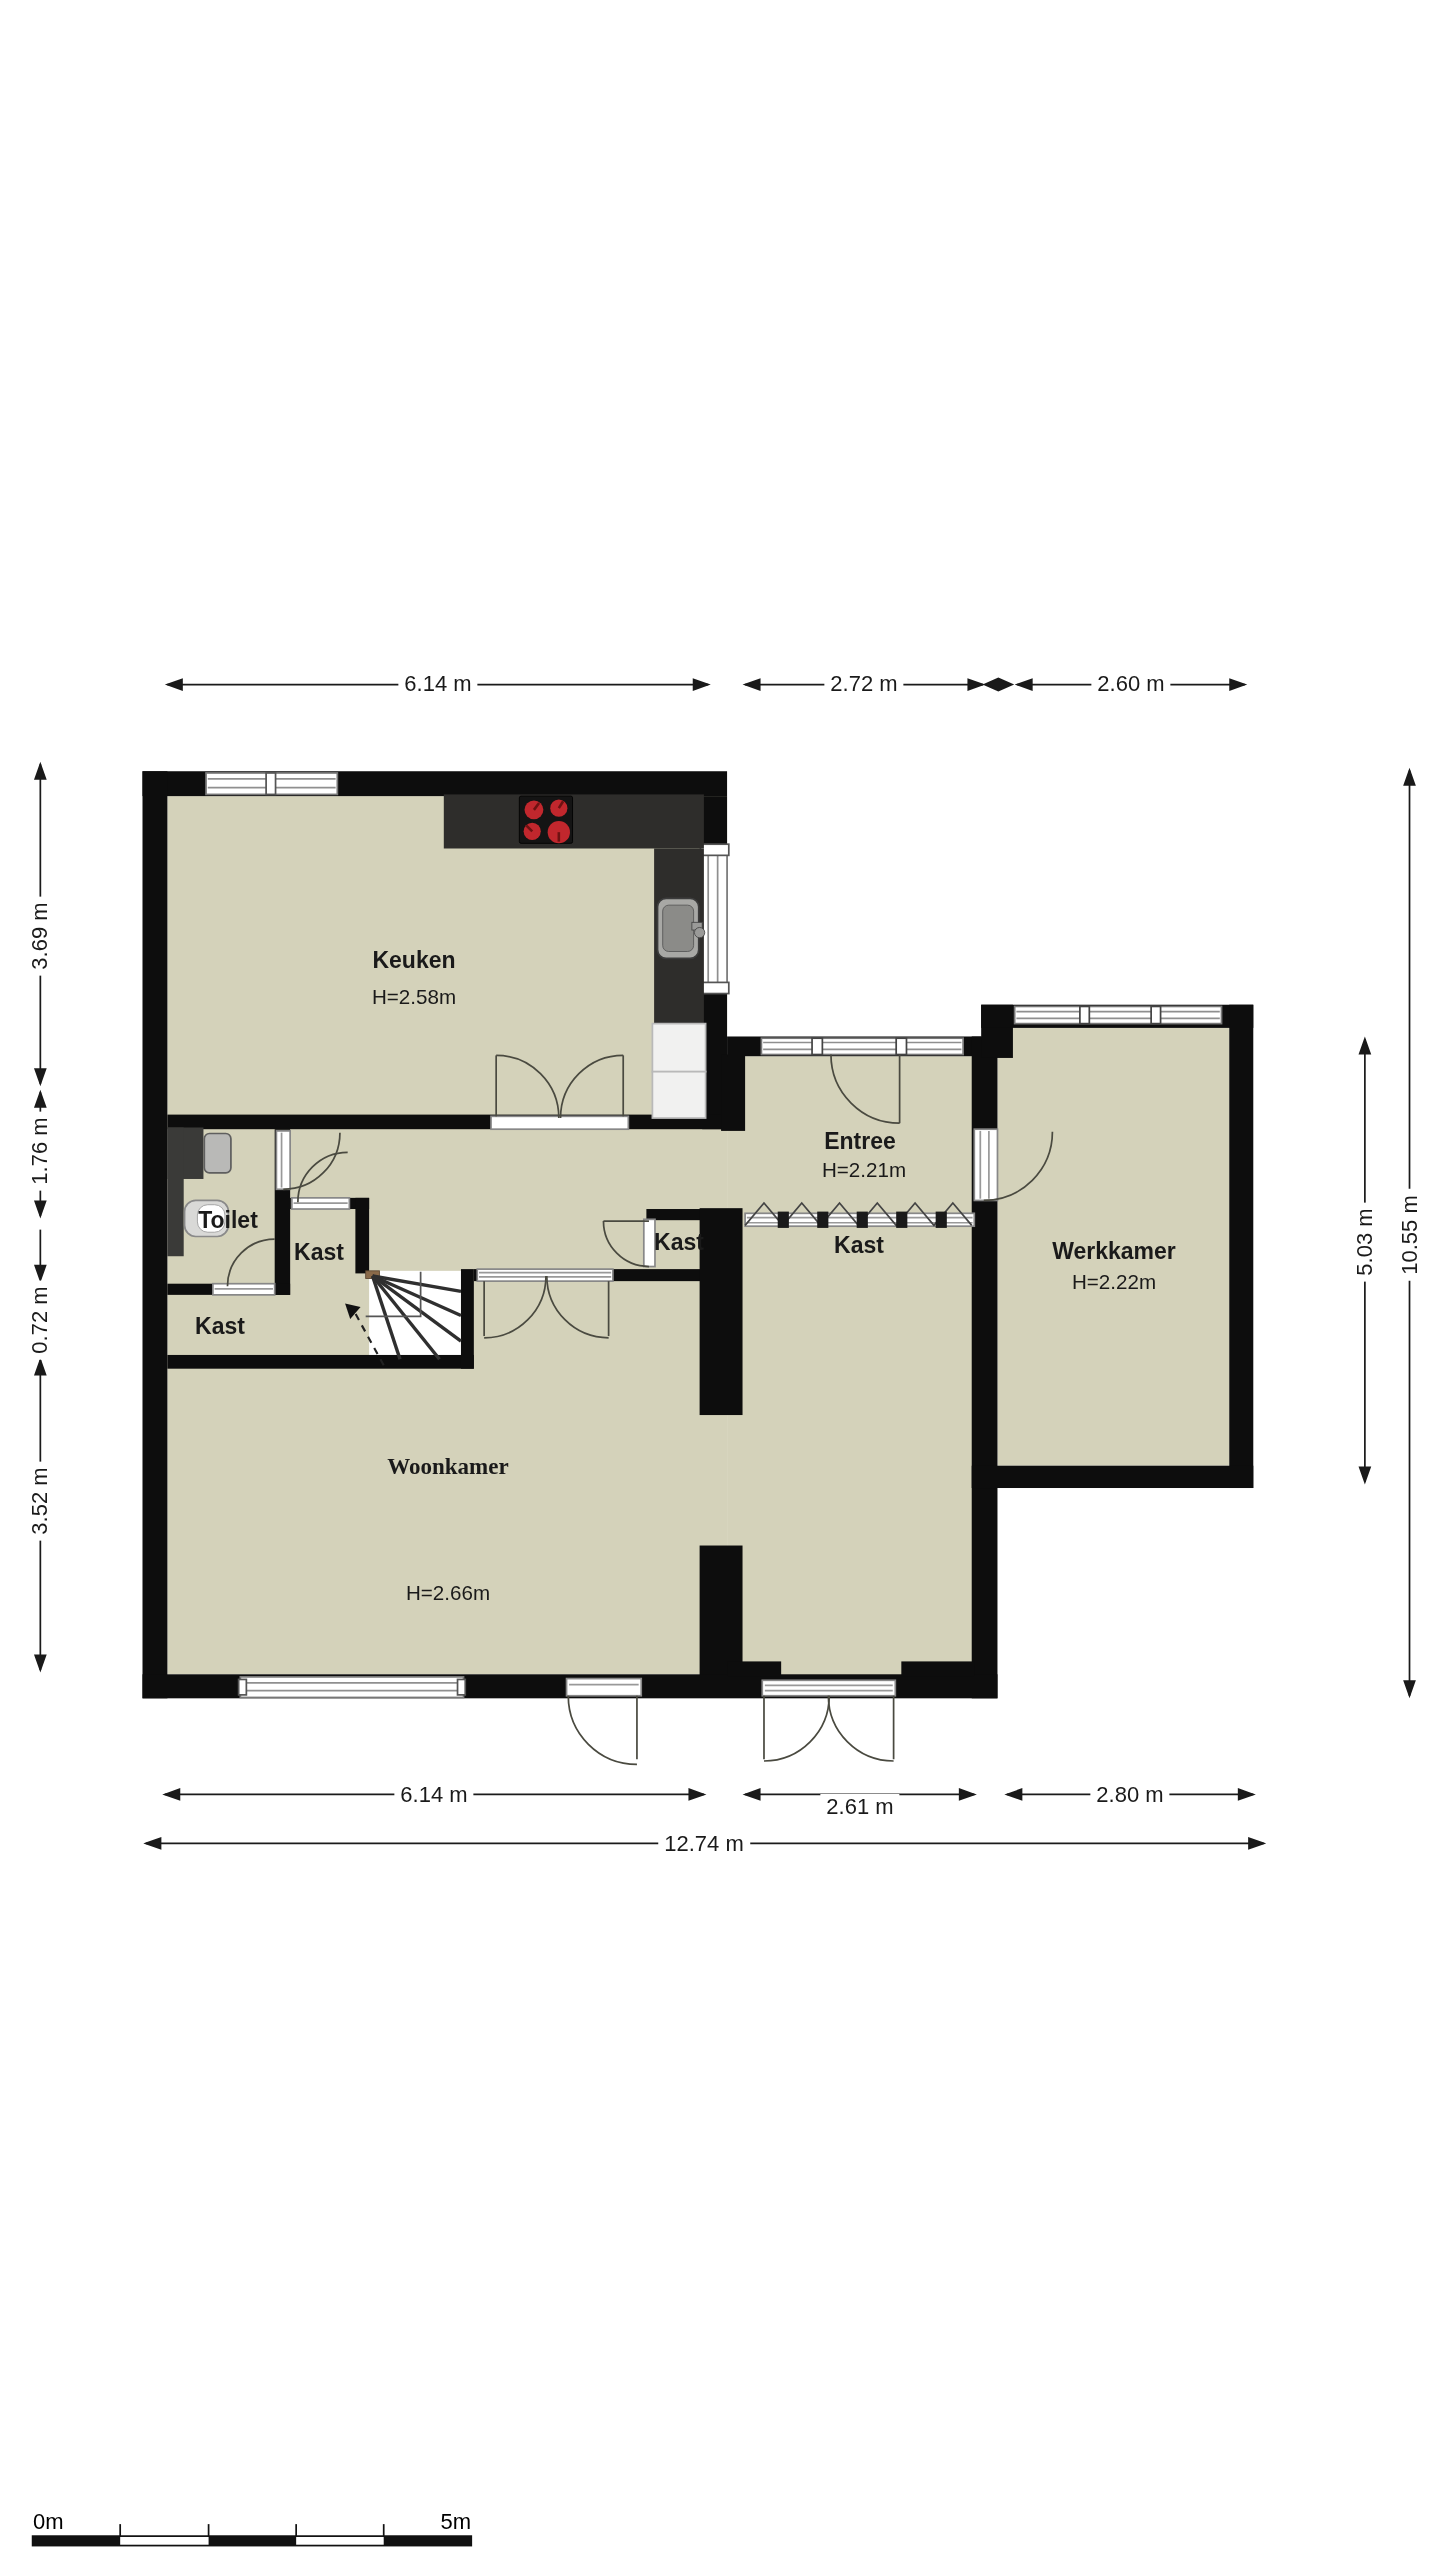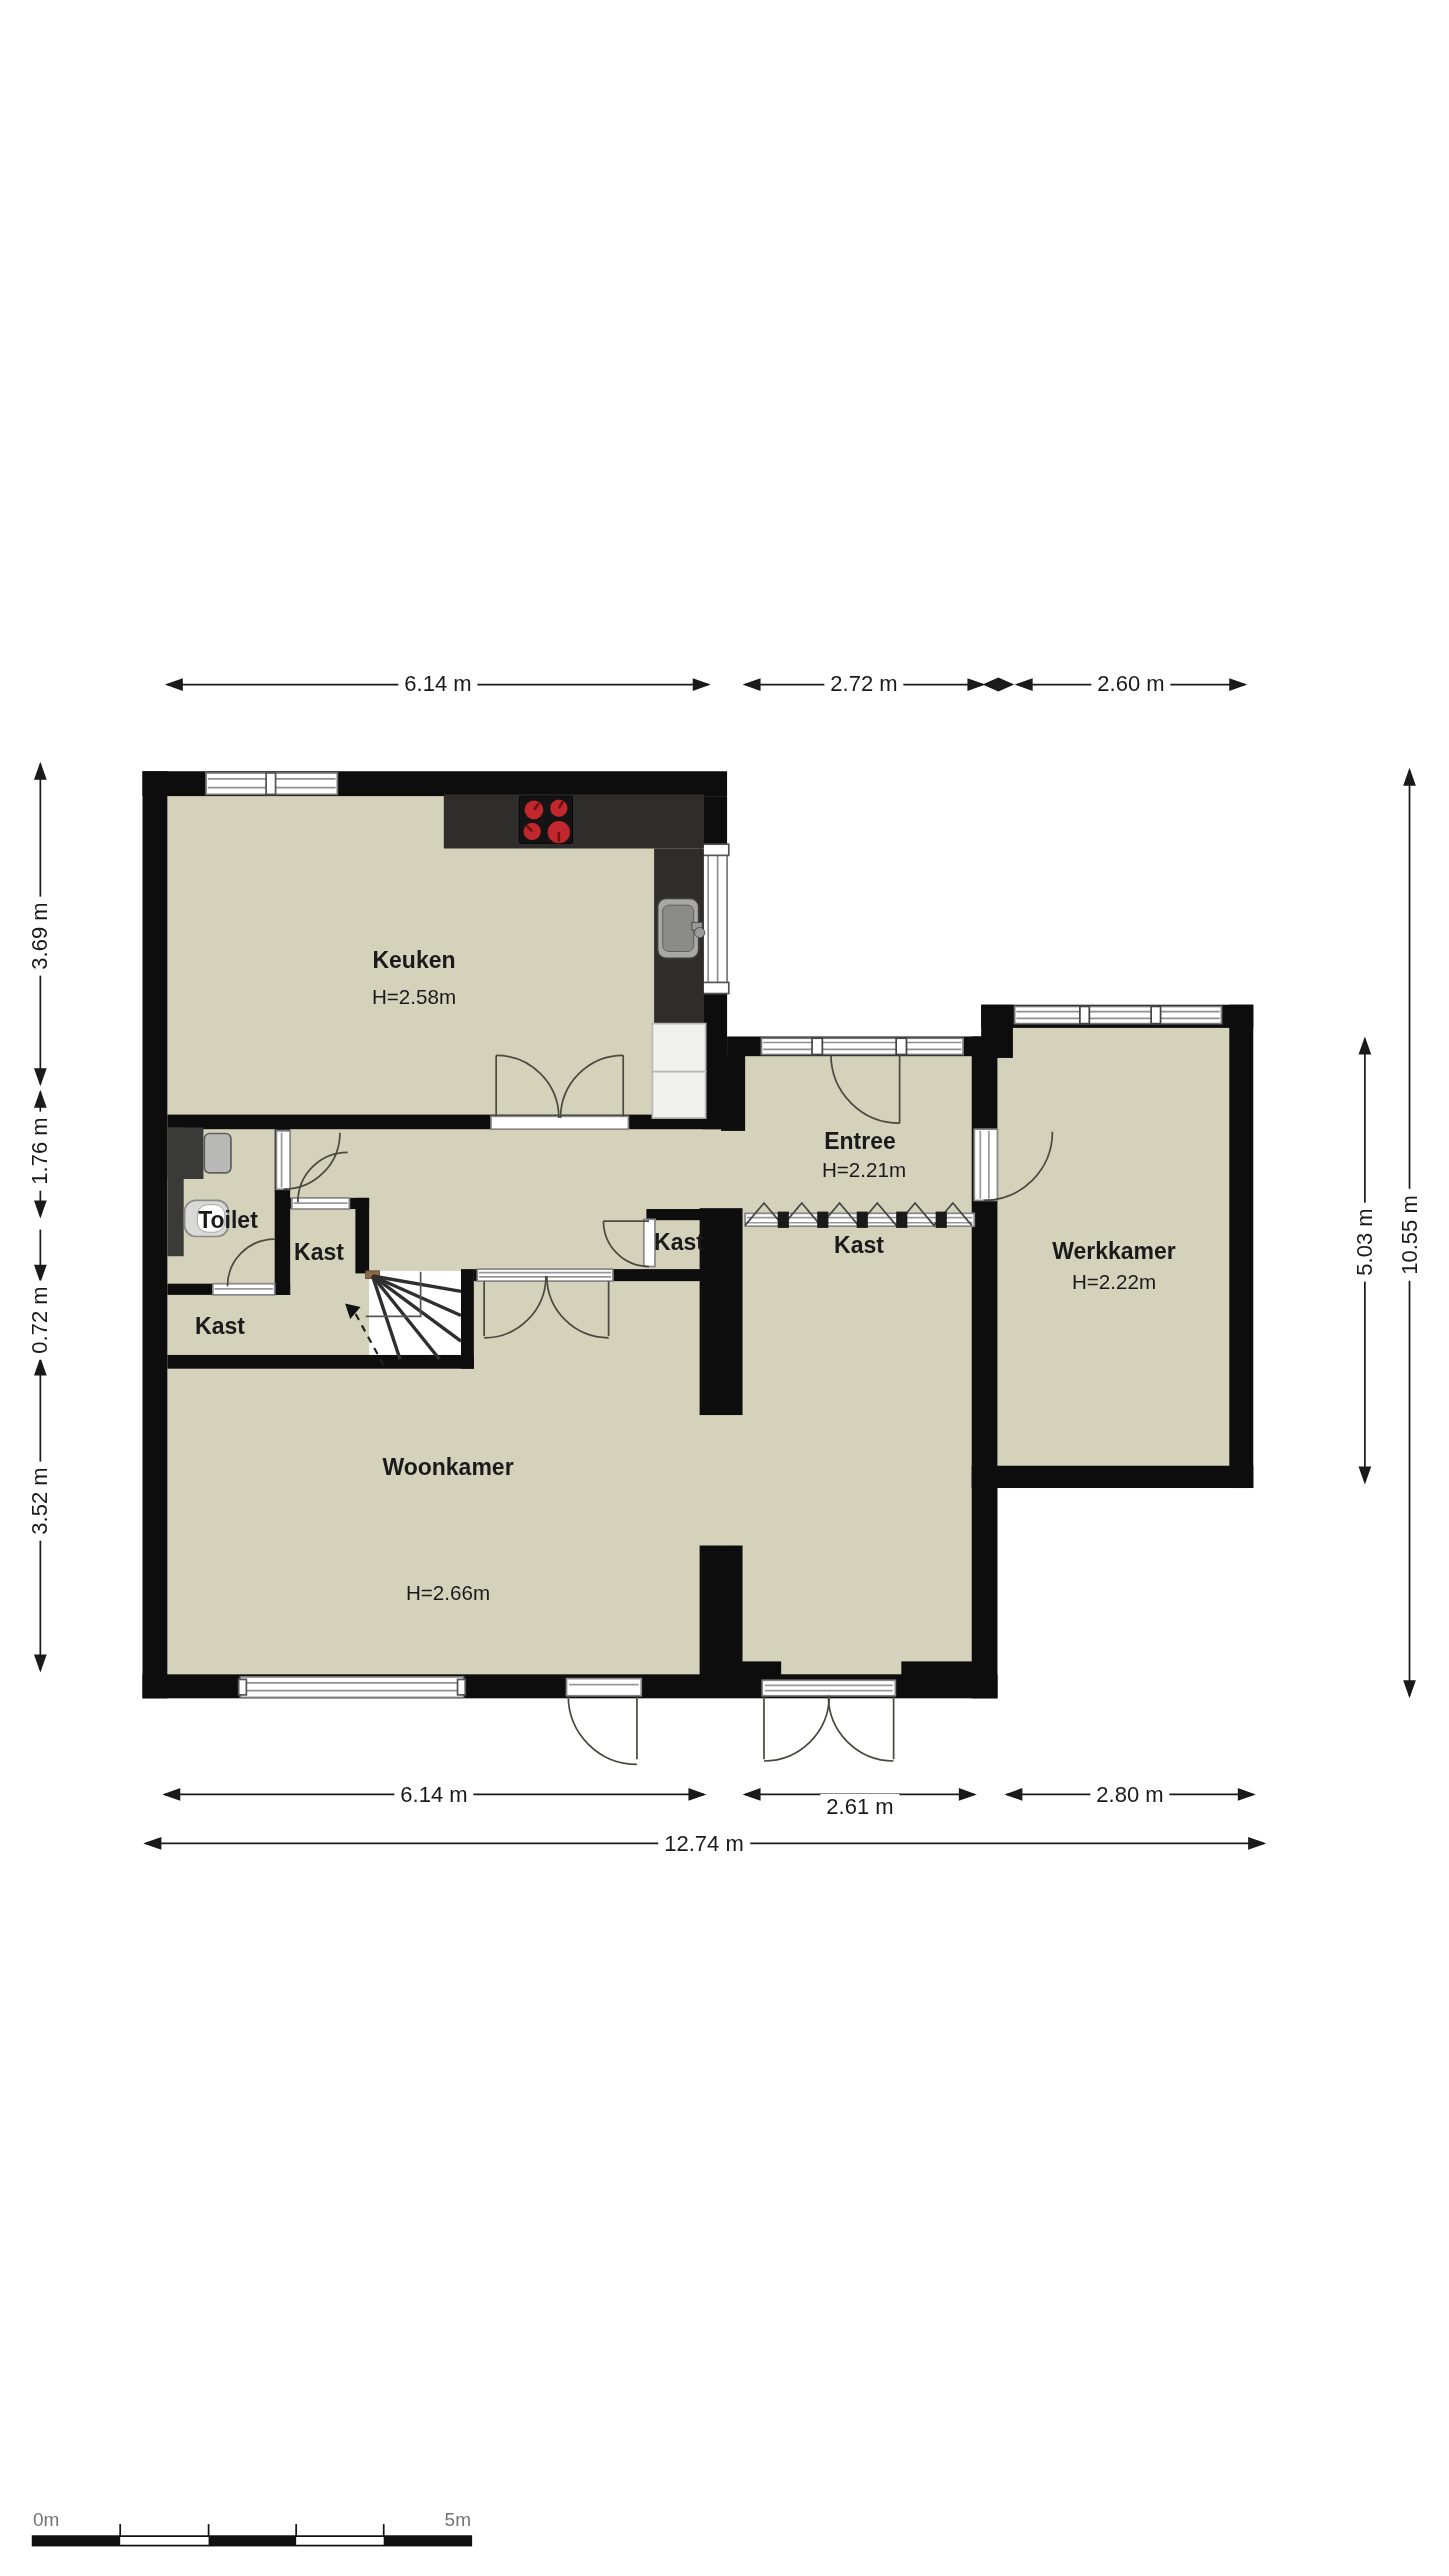--- a/index.html
+++ b/index.html
@@ -4,21 +4,21 @@
 <style>
   html,body{margin:0;padding:0;background:#ffffff;}
   #page{position:relative;width:1449px;height:2576px;background:#ffffff;overflow:hidden;
         font-family:"Liberation Sans", sans-serif;}
   #plan-svg{position:absolute;left:0;top:0;}
   .lbl{position:absolute;transform:translate(-50%,-50%);white-space:nowrap;color:#1a1a1a;}
   .room-name{font-weight:bold;font-size:23px;}
   .room-h{font-size:20.6px;}
   .dim{font-size:22px;background:#ffffff;padding:0 6px;}
   .rot{transform:translate(-50%,-50%) rotate(-90deg);}
-  .scale-lbl{position:absolute;font-size:19px;color:#737373;text-align:right;}
+  .scale-lbl{position:absolute;font-size:22px;color:#000000;text-align:right;}
   .scale-lbl.right{transform:translateX(-100%);}
 </style>
 </head>
 <body>
 
 <div id="page">
 
 <svg id="plan-svg" width="1449" height="2576" viewBox="0 0 1688 3000">
 
   <g>
@@ -296,21 +296,21 @@
     </g>
   </g>
 </svg>
 
 <div class="lbl room-name" style="left:414px;top:960px;">Keuken</div>
 <div class="lbl room-h" style="left:414px;top:997px;">H=2.58m</div>
 <div class="lbl room-name" style="left:860px;top:1141px;">Entree</div>
 <div class="lbl room-h" style="left:864px;top:1170px;">H=2.21m</div>
 <div class="lbl room-name" style="left:1114px;top:1251px;">Werkkamer</div>
 <div class="lbl room-h" style="left:1114px;top:1282px;">H=2.22m</div>
-<div class="lbl room-name" style="left:448px;top:1467px;">Woonkamer</div>
+<div class="lbl room-name" style="left:448px;top:1467px;font-family:Liberation Serif, serif;">Woonkamer</div>
 <div class="lbl room-h" style="left:448px;top:1593px;">H=2.66m</div>
 <div class="lbl room-name" style="left:228px;top:1220px;">Toilet</div>
 <div class="lbl room-name" style="left:220px;top:1326px;">Kast</div>
 <div class="lbl room-name" style="left:319px;top:1252px;">Kast</div>
 <div class="lbl room-name" style="left:679px;top:1242px;">Kast</div>
 <div class="lbl room-name" style="left:859px;top:1245px;">Kast</div>
 
 <div class="lbl dim" style="left:438px;top:684px;">6.14 m</div>
 <div class="lbl dim" style="left:864px;top:684px;text-align:right;">2.72 m</div>
 <div class="lbl dim" style="left:1131px;top:684px;text-align:right;">2.60 m</div>

